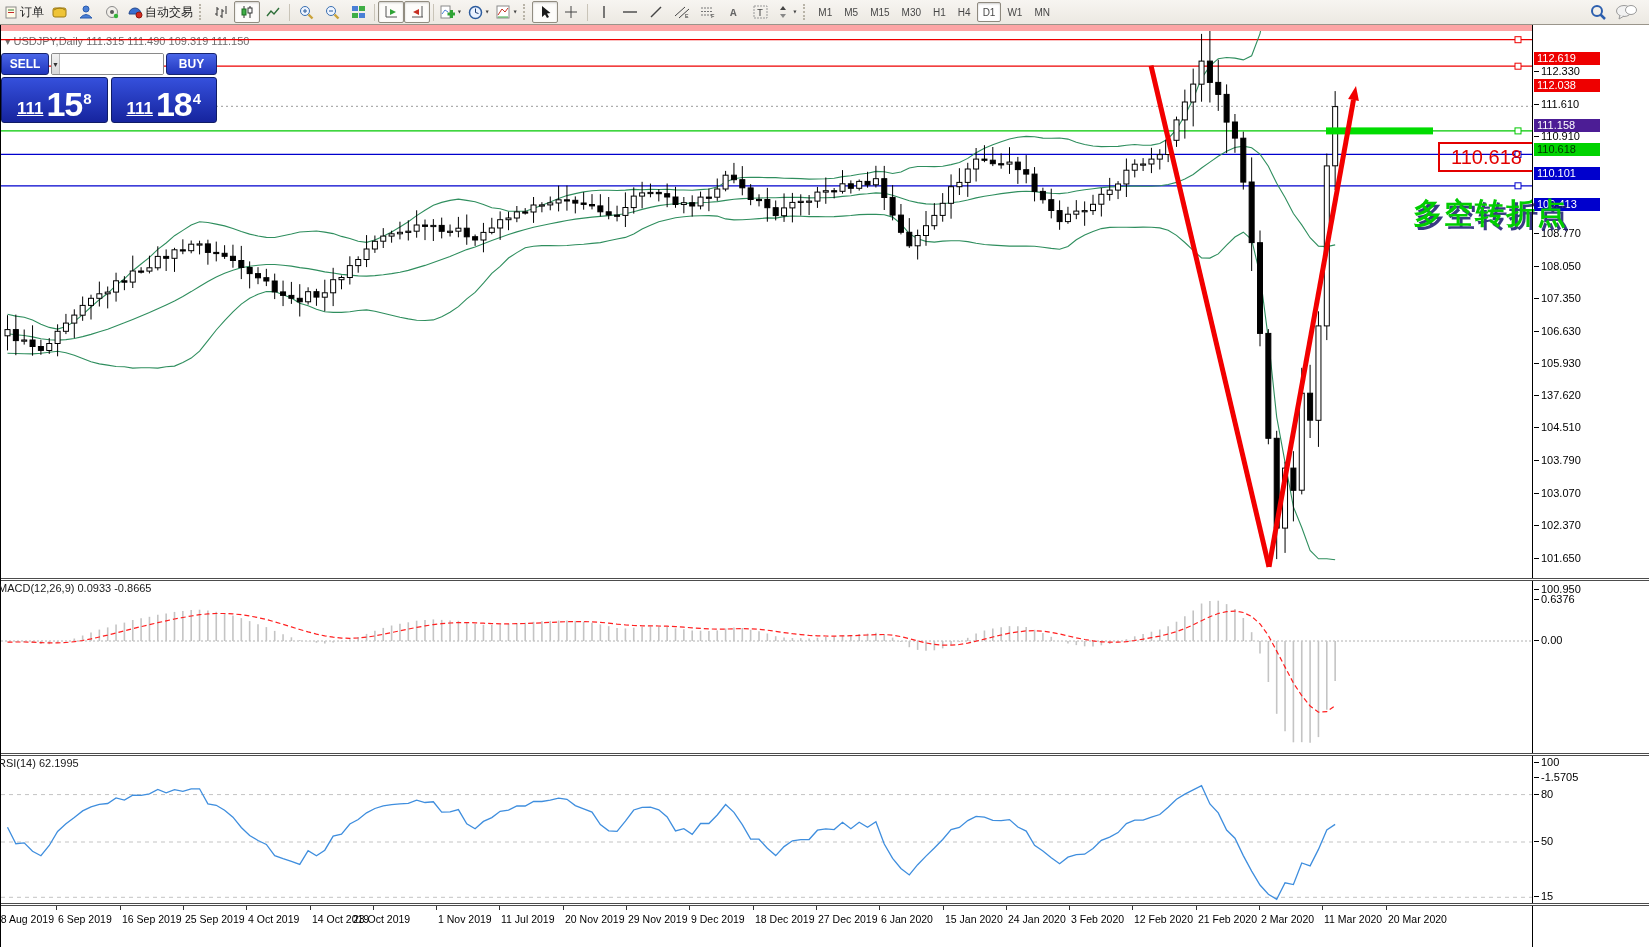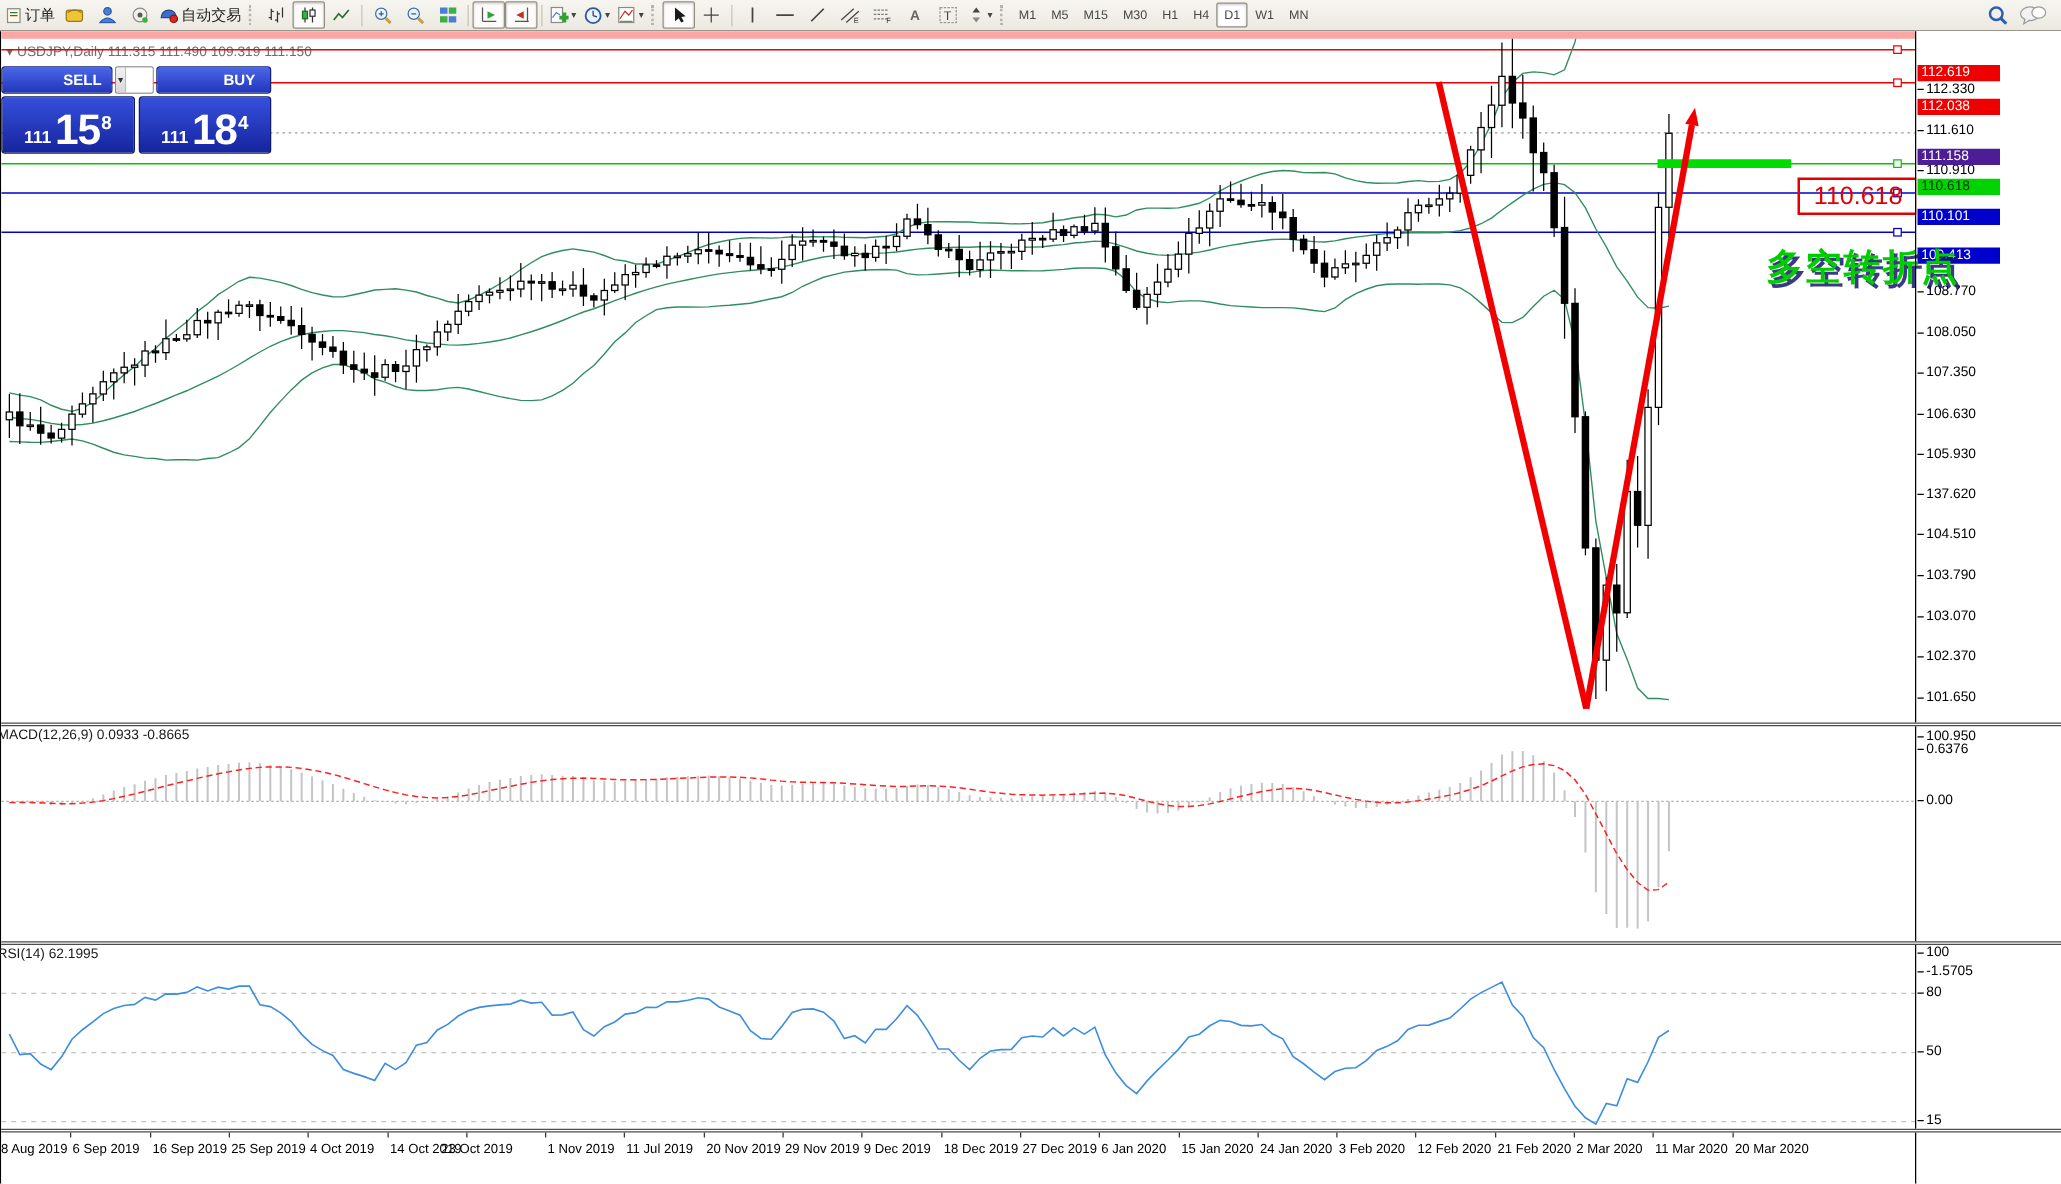--- a/index.html
+++ b/index.html
@@ -4,21 +4,21 @@
 <style>
   html,body{margin:0;padding:0;width:1649px;height:947px;overflow:hidden;background:#fff;
     font-family:"Liberation Sans",sans-serif;-webkit-font-smoothing:antialiased;}
   #app{position:relative;width:1649px;height:947px;}
   
   #toolbar{position:absolute;left:0;top:0;width:1649px;height:25px;background:linear-gradient(#f7f5f1,#ece9e2);
     border-bottom:1px solid #9a958b;display:flex;align-items:center;padding:0 2px;box-sizing:border-box;font-size:11px;color:#333;}
   .grip{width:4px;height:16px;border-left:2px dotted #b9b4a8;margin:0 3px;}
   .sep{width:1px;height:17px;background:#c9c4b8;margin:0 3px;}
   .tb{height:20px;min-width:20px;display:flex;align-items:center;justify-content:center;padding:0 2px;
-    border:1px solid transparent;border-radius:2px;gap:2px;cursor:default;}
+    border:1px solid transparent;border-radius:2px;gap:2px;cursor:default;font-family:Liberation Mono, monospace;}
   .tb.active{background:#fdfcfa;border:1px solid #928d81;box-shadow:inset 0 1px 2px rgba(0,0,0,.18);}
   .tb svg{display:block;}
   .caret{font-size:8px;color:#444;line-height:1;}
   .tf{height:18px;padding:0 5px;display:flex;align-items:center;font-size:10px;font-weight:normal;color:#474747;border:1px solid transparent;border-radius:2px;}
   .tf.active{background:#fefefe;border:1px solid #8f8a7f;box-shadow:inset 0 1px 2px rgba(0,0,0,.2);}
   #tb-right{margin-left:auto;display:flex;align-items:center;gap:8px;padding-right:10px;}
   .cn{font-size:12px;color:#222;}
   
   #chart-window{position:absolute;left:0;top:25px;width:1649px;height:922px;background:#fff;border-left:1px solid #000;box-sizing:border-box;}
   .pane{position:absolute;left:0;background:#fff;overflow:visible;}
@@ -27,29 +27,29 @@
   #axis-col{position:absolute;left:1532px;top:0;width:117px;height:922px;background:#fff;z-index:5;}
   #axis-line{position:absolute;left:1531px;top:0;width:1px;height:922px;background:#000;z-index:6;}
   .ax-tick{position:absolute;left:8px;font-size:11px;color:#000;white-space:nowrap;}
   .ax-tick::before{content:"";position:absolute;left:-7px;top:6px;width:5px;height:1px;background:#000;}
   .ax-badge{position:absolute;left:1px;width:60px;height:13px;font-size:11px;line-height:13px;padding:0 3px;white-space:nowrap;}
   
   #chart-title{position:absolute;left:4px;top:4px;z-index:0;font-size:11px;color:#6e6e6e;white-space:nowrap;}
   #trade-panel{position:absolute;left:0px;top:22px;z-index:4;width:216px;}
   #tp-row1{display:flex;height:22px;gap:2px;}
   .tp-btn{flex:0 0 46px;background:linear-gradient(#4a66e8,#2136bd);border:1px solid #17246f;border-radius:3px;
-    color:#fff;font-size:12px;font-weight:bold;display:flex;align-items:center;justify-content:center;padding-left:41px;}
+    color:#fff;font-size:12px;font-weight:bold;display:flex;align-items:center;justify-content:center;}
   #tp-spin{flex:1;display:flex;border:1px solid #8a8a8a;background:#fff;border-radius:2px;overflow:hidden;}
   .spin-btn{width:15px;background:linear-gradient(#f2f2f2,#d8d8d8);border-right:1px solid #bbb;display:flex;align-items:center;justify-content:center;font-size:7px;color:#333;}
   .spin-btn:last-child{border-right:none;border-left:1px solid #bbb;}
   #lot-input{flex:1;border:none;text-align:right;font-size:13px;padding:0 4px;outline:none;font-family:"Liberation Sans",sans-serif;}
   #tp-row2{display:flex;gap:3px;margin-top:2px;}
   .tp-price{flex:1;height:41px;background:linear-gradient(#3550dc,#16249e);border:1px solid #101c66;border-radius:3px;
     color:#fff;display:flex;align-items:flex-end;justify-content:center;padding-bottom:3px;}
-  .tp-small{font-size:14px;font-weight:bold;margin-right:3px;line-height:20px;}
+  .tp-small{font-size:17px;font-weight:bold;margin-right:3px;line-height:20px;text-decoration:underline;}
   .tp-big{font-size:34px;font-weight:bold;line-height:30px;letter-spacing:-1px;}
   .tp-sup{font-size:15px;font-weight:bold;line-height:12px;margin-left:1px;transform:translateY(-14px);}
   
   #price-box{position:absolute;left:1437px;top:111px;width:93px;height:26px;border:2px solid #e30000;z-index:3;
     color:#e30000;font-size:20px;display:flex;align-items:center;justify-content:center;background:transparent;}
   #cn-note{position:absolute;left:1412px;top:163px;z-index:6;font-size:29px;font-weight:bold;color:#00cd00;
     text-shadow:3px 3px 0 rgba(24,24,110,.85);white-space:nowrap;letter-spacing:2px;}
   .ind-label{position:absolute;left:-3px;top:2px;z-index:2;font-size:11px;color:#1a1a1a;white-space:nowrap;}
   
   #date-pane{position:absolute;left:0;top:880px;width:1649px;height:42px;background:#fff;}

